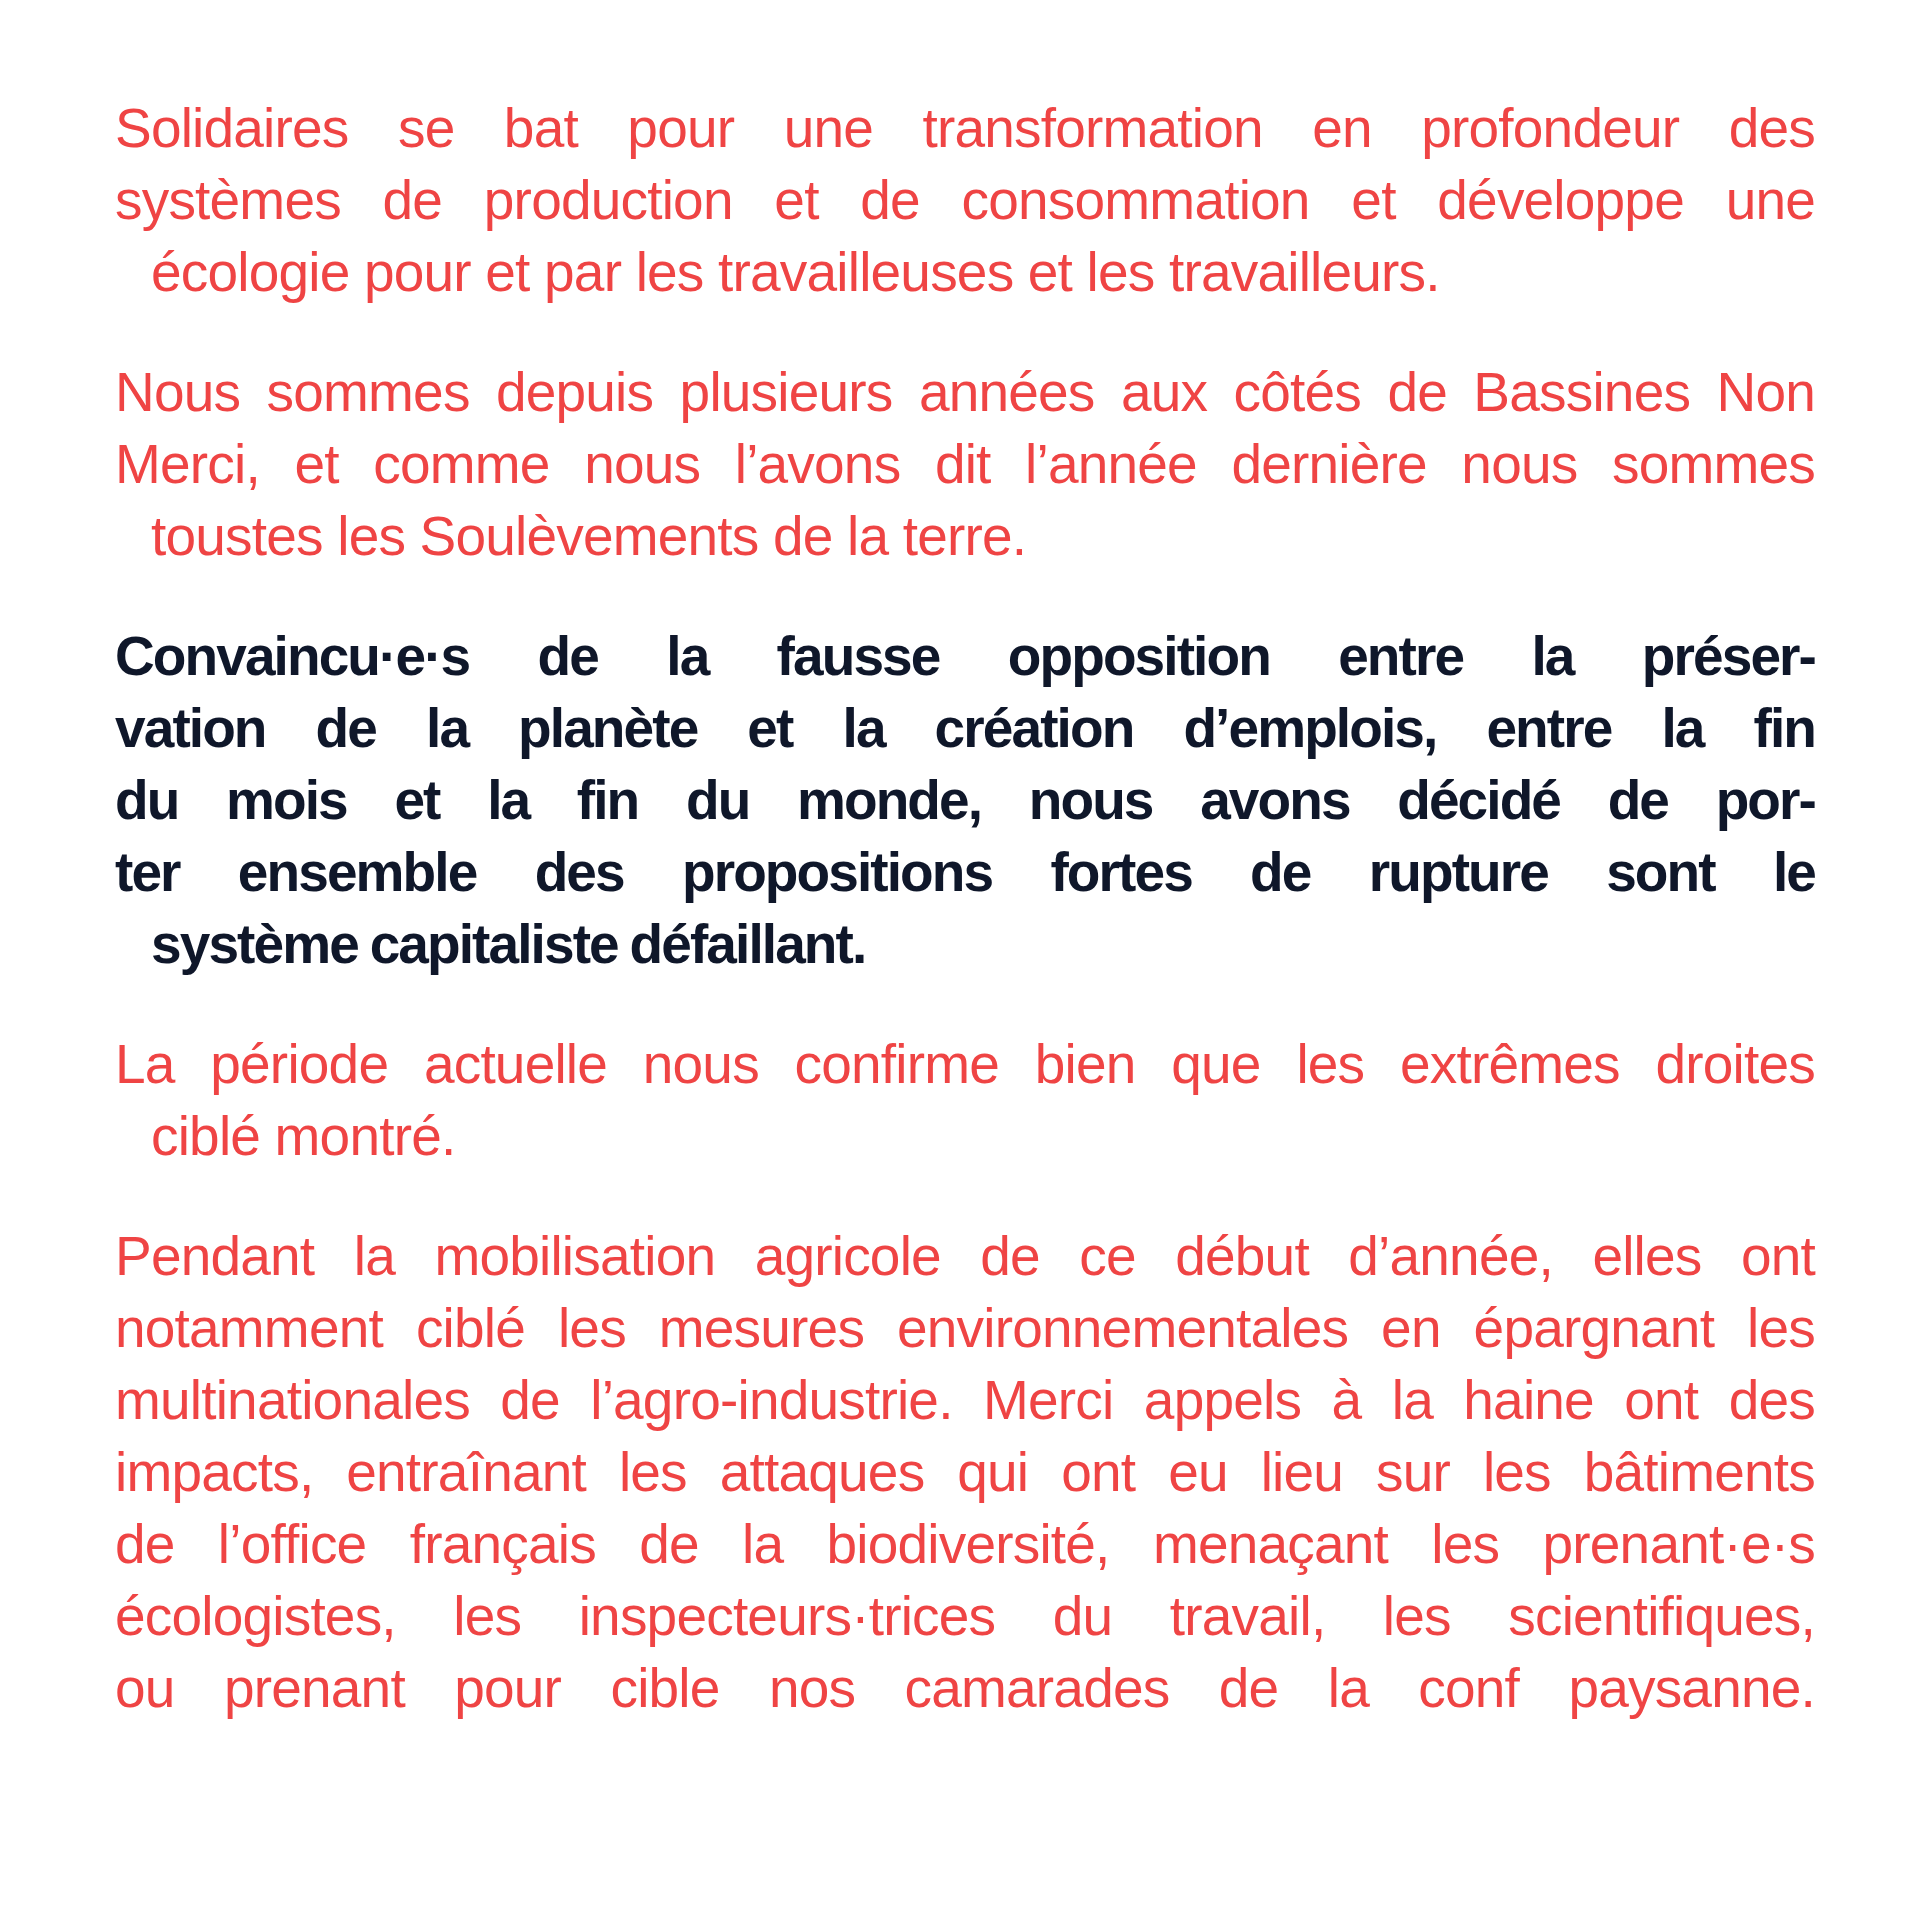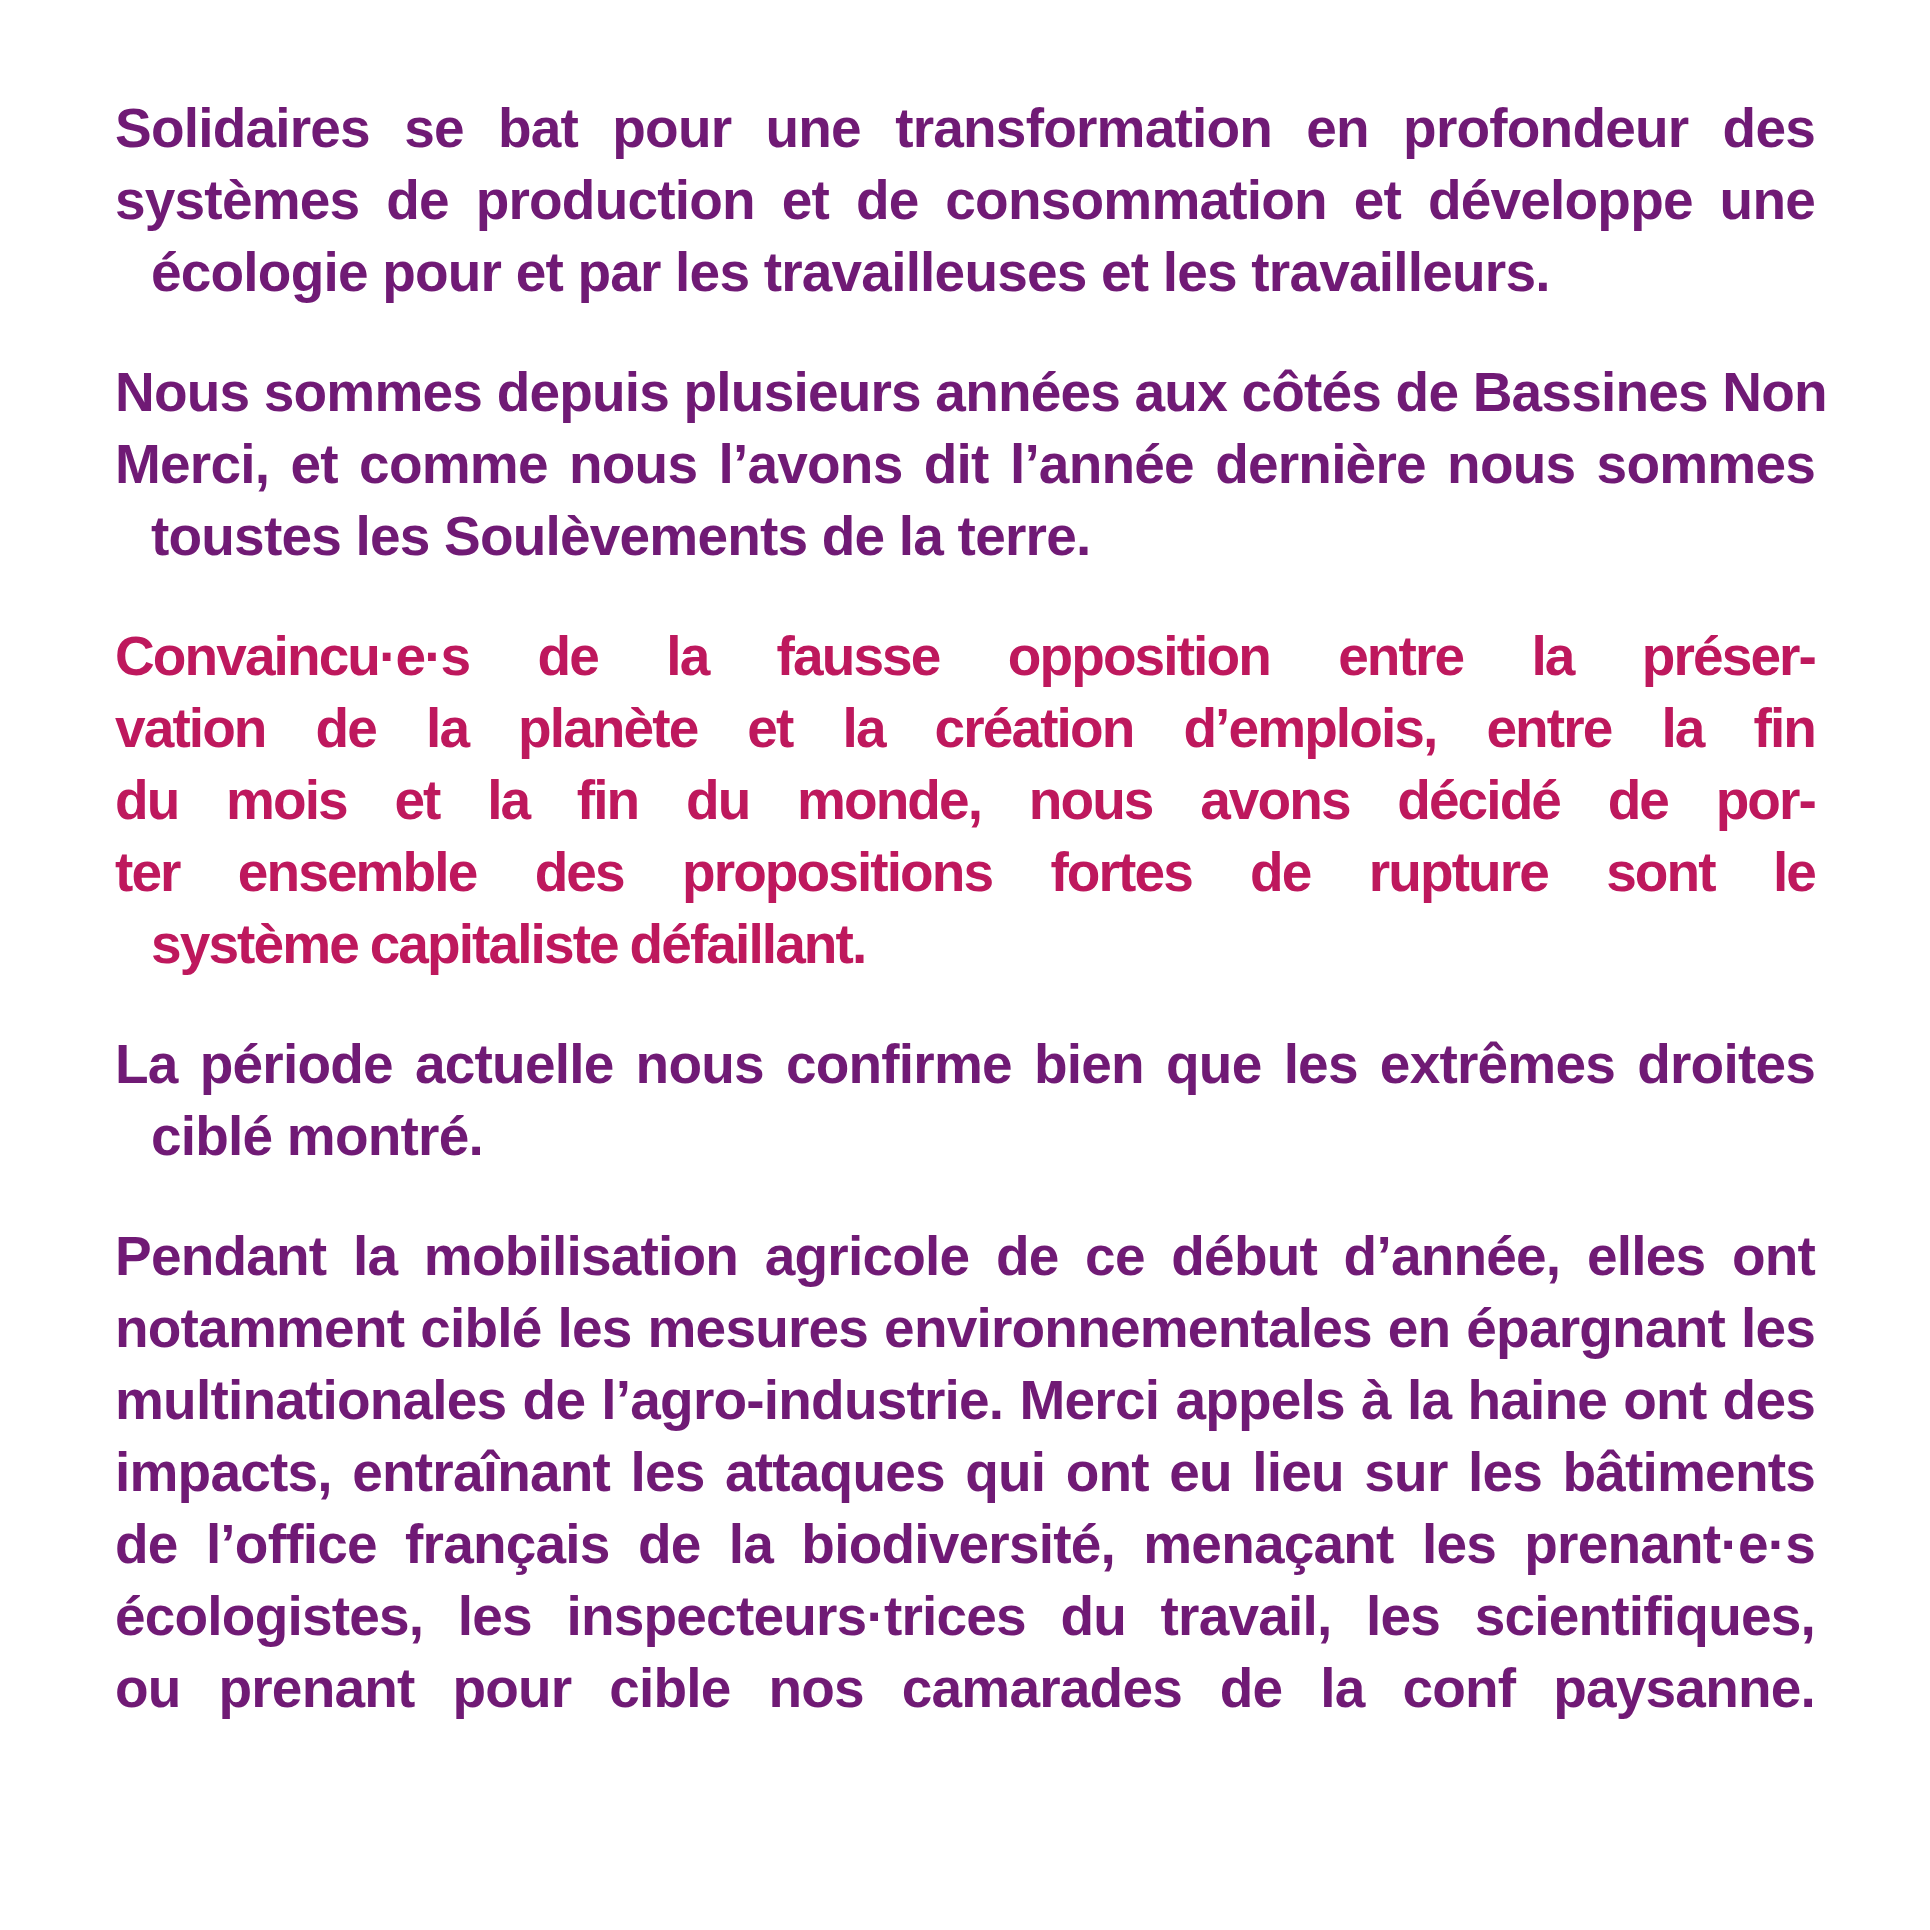--- a/index.html
+++ b/index.html
@@ -15,28 +15,28 @@
     font-family: "Liberation Sans", sans-serif;
   }
   .doc {
     position: absolute;
     top: 92px;
     left: 115px;
     width: 1700px;
   }
   .para {
     margin: 0 0 48px 0;
-    color: #701a75;
+    color: #ef4444;
     font-size: 55px;
     line-height: 72px;
     letter-spacing: -0.8px;
-    font-weight: 700;
+    font-weight: 400;
   }
   .para.accent {
-    color: #be185d;
+    color: #0f172a;
     font-weight: 700;
     letter-spacing: -1.9px;
     word-spacing: -1.6px;
   }
   .line {
     white-space: nowrap;
     text-align: justify;
     text-align-last: justify;
   }
   .line.left {

